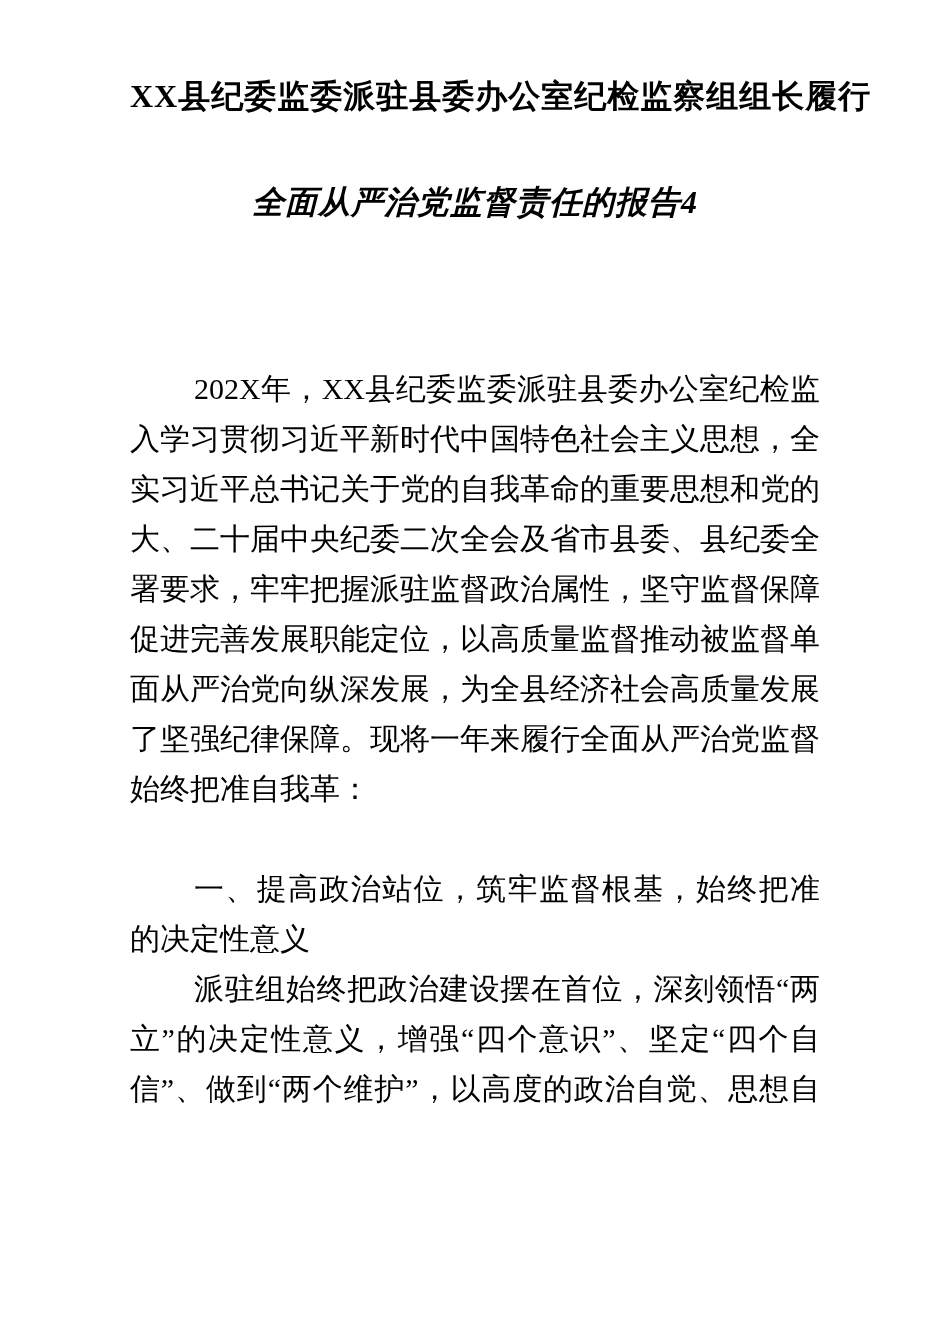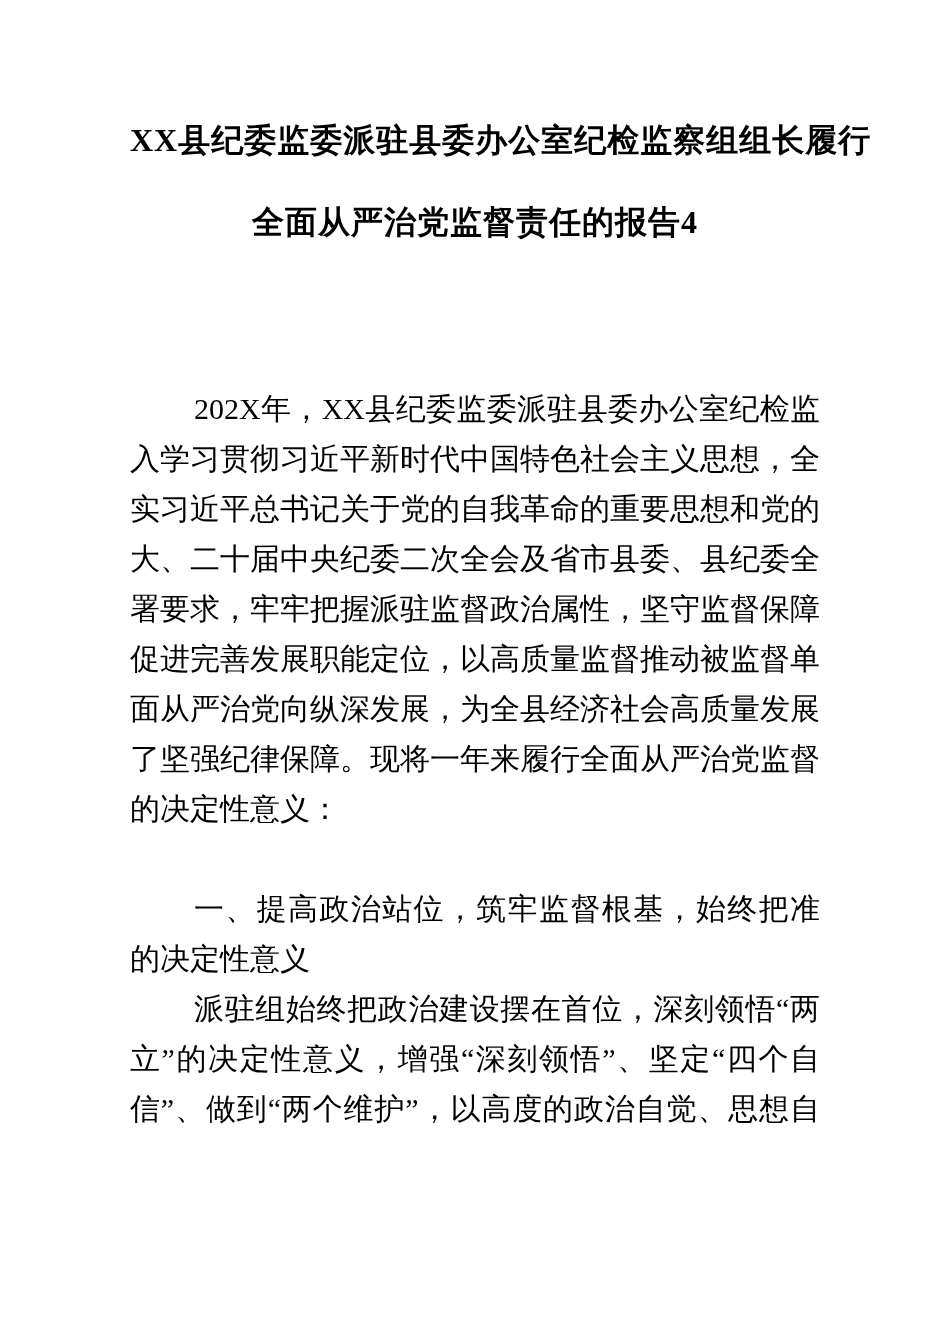--- a/index.html
+++ b/index.html
@@ -11,33 +11,34 @@
     width: 950px;
     height: 1344px;
     margin: 0 auto;
     background: #ffffff;
     color: #000000;
     position: relative;
     overflow: hidden;
     font-family: "Liberation Serif", "DejaVu Serif", serif;
   }
   .doc {
-    padding: 120px 130px 0 130px;
+    padding: 76px 130px 0 130px;
   }
   .title-line {
     margin: 0;
     text-align: center;
     font-weight: bold;
     font-size: 32px;
     line-height: 40px;
     letter-spacing: 1px;
     white-space: nowrap;
   }
   .title-line.second {
-    margin-top: 42px;
+    margin-top: 66px;
+    font-style: italic;
   }
   .body-block {
     margin-top: 142px;
   }
   .line {
     margin: 0;
     font-size: 30px;
     height: 50px;
     line-height: 50px;
     max-height: 50px;
@@ -70,26 +71,26 @@
     <div class="body-block">
 
       <p class="line first-indent">202X年，XX县纪委监委派驻县委办公室纪检监察组深</p>
       <p class="line">入学习贯彻习近平新时代中国特色社会主义思想，全面落</p>
       <p class="line">实习近平总书记关于党的自我革命的重要思想和党的二十</p>
       <p class="line">大、二十届中央纪委二次全会及省市县委、县纪委全会部</p>
       <p class="line">署要求，牢牢把握派驻监督政治属性，坚守监督保障执行</p>
       <p class="line">促进完善发展职能定位，以高质量监督推动被监督单位全</p>
       <p class="line">面从严治党向纵深发展，为全县经济社会高质量发展提供</p>
       <p class="line">了坚强纪律保障。现将一年来履行全面从严治党监督责任</p>
-      <p class="line plain">的决定性意义：</p>
+      <p class="line plain">始终把准自我革：</p>
 
       <div class="blank-line"></div>
 
       <p class="line first-indent">一、提高政治站位，筑牢监督根基，始终把准自我革</p>
       <p class="line plain">的决定性意义</p>
 
       <p class="line first-indent">派驻组始终把政治建设摆在首位，深刻领悟“两个确</p>
-      <p class="line">立”的决定性意义，增强“深刻领悟”、坚定“四个自</p>
+      <p class="line">立”的决定性意义，增强“四个意识”、坚定“四个自</p>
       <p class="line">信”、做到“两个维护”，以高度的政治自觉、思想自觉</p>
 
     </div>
   </div>
 </div>
 
 </body></html>

